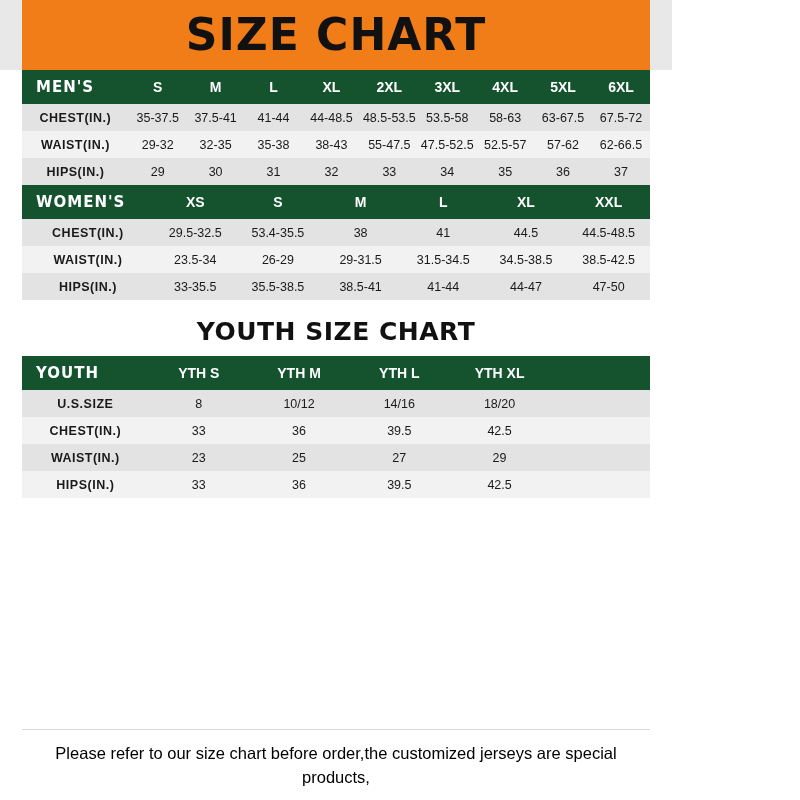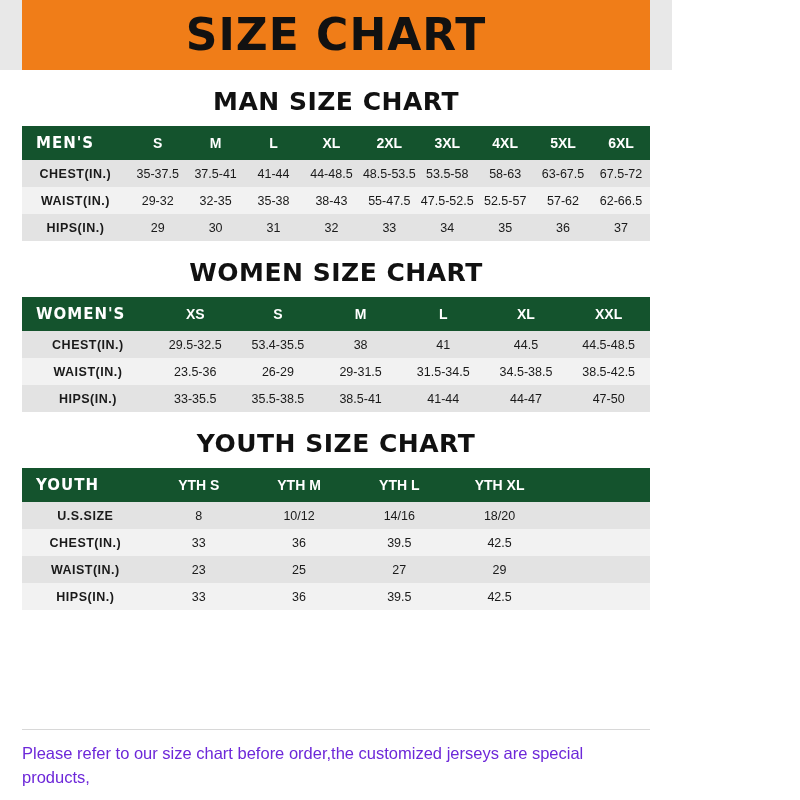--- a/index.html
+++ b/index.html
@@ -104,24 +104,24 @@
   .youth-table col.c0 { width: 24%; }
   .youth-table col.cx { width: 19%; }
   .youth-table col.pad { width: 19%; }
 
   
   .footer-note {
     position: absolute;
     left: 22px;
     right: 22px;
     bottom: 10px;
-    color: #6d28d9;
+    color: #000000;
     font-size: 16.5px;
     line-height: 1.45;
-    text-align: left;
+    text-align: center;
     font-family: "Liberation Sans", sans-serif;
   }
   .footer-divider {
     position: absolute;
     left: 22px; right: 22px;
     bottom: 70px;
     height: 1px;
     background: #d8d8d8;
   }
 </style>
@@ -131,21 +131,20 @@
 <div class="page">
 
   <div class="banner">
     <div class="banner-left-block"></div>
     <div class="banner-right-block"></div>
     <div class="banner-title">SIZE CHART</div>
   </div>
 
   <div class="content">
 
-    <div class="section-title">MAN SIZE CHART</div>
     <table class="size-table men-table">
       <colgroup>
         <col class="c0">
           <col>
           <col>
           <col>
           <col>
           <col>
           <col>
           <col>
@@ -199,21 +198,20 @@
           <td>32</td>
           <td>33</td>
           <td>34</td>
           <td>35</td>
           <td>36</td>
           <td>37</td>
         </tr>
       </tbody>
     </table>
 
-    <div class="section-title">WOMEN SIZE CHART</div>
     <table class="size-table women-table">
       <colgroup>
         <col class="c0">
           <col>
           <col>
           <col>
           <col>
           <col>
           <col>
       </colgroup>
@@ -233,21 +231,21 @@
           <td class="rowhead">CHEST(IN.)</td>
           <td>29.5-32.5</td>
           <td>53.4-35.5</td>
           <td>38</td>
           <td>41</td>
           <td>44.5</td>
           <td>44.5-48.5</td>
         </tr>
         <tr class="even">
           <td class="rowhead">WAIST(IN.)</td>
-          <td>23.5-36</td>
+          <td>23.5-34</td>
           <td>26-29</td>
           <td>29-31.5</td>
           <td>31.5-34.5</td>
           <td>34.5-38.5</td>
           <td>38.5-42.5</td>
         </tr>
         <tr class="odd">
           <td class="rowhead">HIPS(IN.)</td>
           <td>33-35.5</td>
           <td>35.5-38.5</td>

